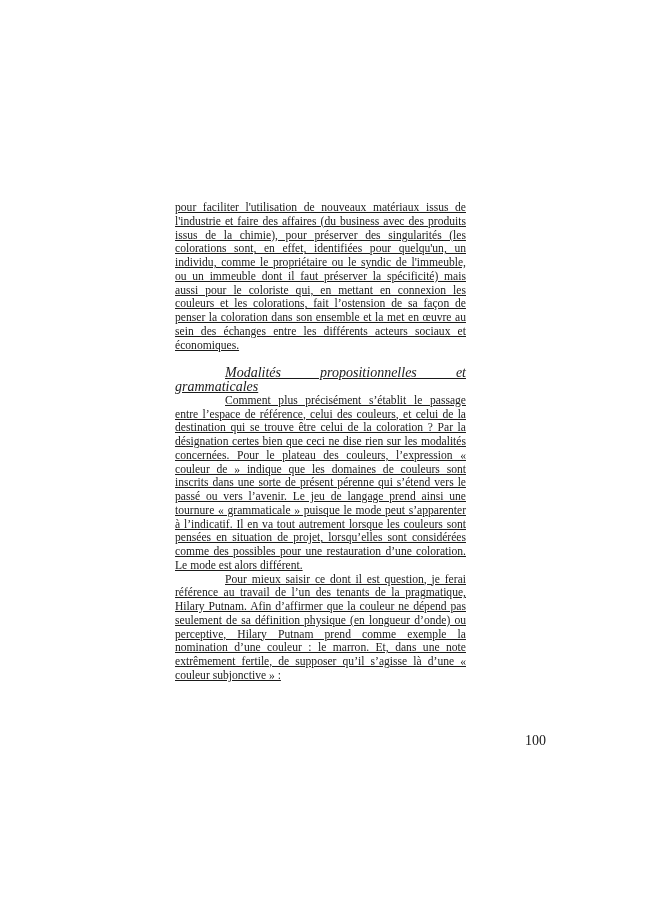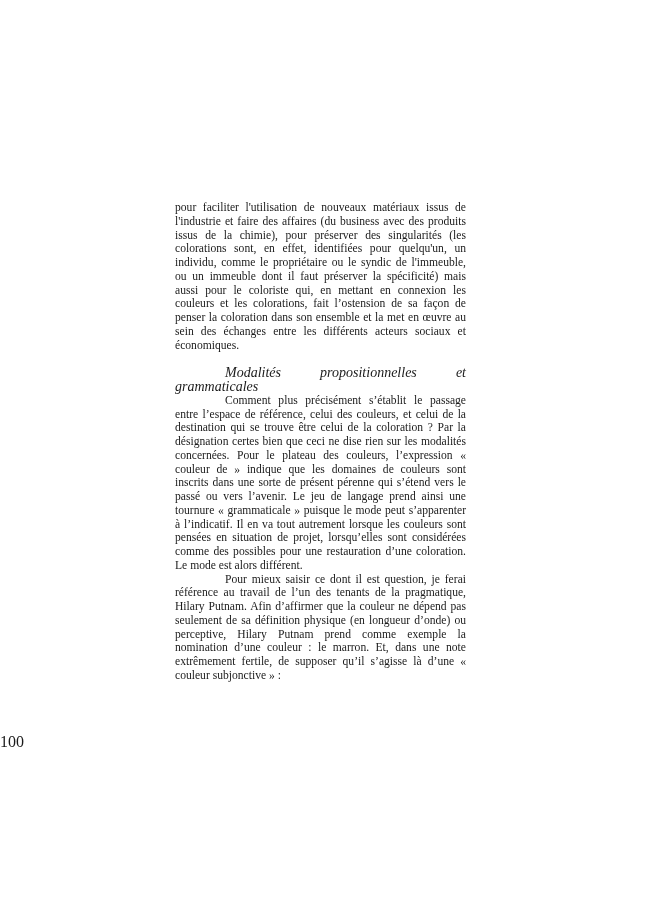--- a/index.html
+++ b/index.html
@@ -6,27 +6,27 @@
   body {
     width: 650px; height: 920px; background: #ffffff;
     position: relative; overflow: hidden;
     font-family: "Liberation Serif", "DejaVu Serif", serif;
     color: #1a1a1a;
   }
   .page-text {
     position: absolute; left: 175px; top: 201px; width: 291px;
     font-size: 11.6px; line-height: 13.75px;
   }
-  .page-text p { margin: 0; text-align: justify; }
+  .page-text p { margin: 0; text-align: justify; text-decoration: underline; }
   .indent { text-indent: 50px; }
   .gap { height: 14px; }
   .subheading { font-style: italic; font-size: 14px; text-indent: 50px; }
   .page-number {
     position: absolute; top: 733px; left: 0; width: 546px;
-    text-align: left; font-size: 16px;
+    text-align: right; font-size: 14px;
   }
 </style>
 </head>
 <body>
 
 <div class="page-text">
   <p>pour faciliter l'utilisation de nouveaux matériaux issus de l'industrie et faire des affaires (du business avec des produits issus de la chimie), pour préserver des singularités (les colorations sont, en effet, identifiées pour quelqu'un, un individu, comme le propriétaire ou le syndic de l'immeuble, ou un immeuble dont il faut préserver la spécificité) mais aussi pour le coloriste qui, en mettant en connexion les couleurs et les colorations, fait l’ostension de sa façon de penser la coloration dans son ensemble et la met en œuvre au sein des échanges entre les différents acteurs sociaux et économiques.</p>
   <div class="gap"></div>
   <p class="subheading">Modalités propositionnelles et grammaticales</p>
   <p class="indent">Comment plus précisément s’établit le passage entre l’espace de référence, celui des couleurs, et celui de la destination qui se trouve être celui de la coloration ? Par la désignation certes bien que ceci ne dise rien sur les modalités concernées. Pour le plateau des couleurs, l’expression « couleur de » indique que les domaines de couleurs sont inscrits dans une sorte de présent pérenne qui s’étend vers le passé ou vers l’avenir. Le jeu de langage prend ainsi une tournure « grammaticale » puisque le mode peut s’apparenter à l’indicatif. Il en va tout autrement lorsque les couleurs sont pensées en situation de projet, lorsqu’elles sont considérées comme des possibles pour une restauration d’une coloration. Le mode est alors différent.</p>

